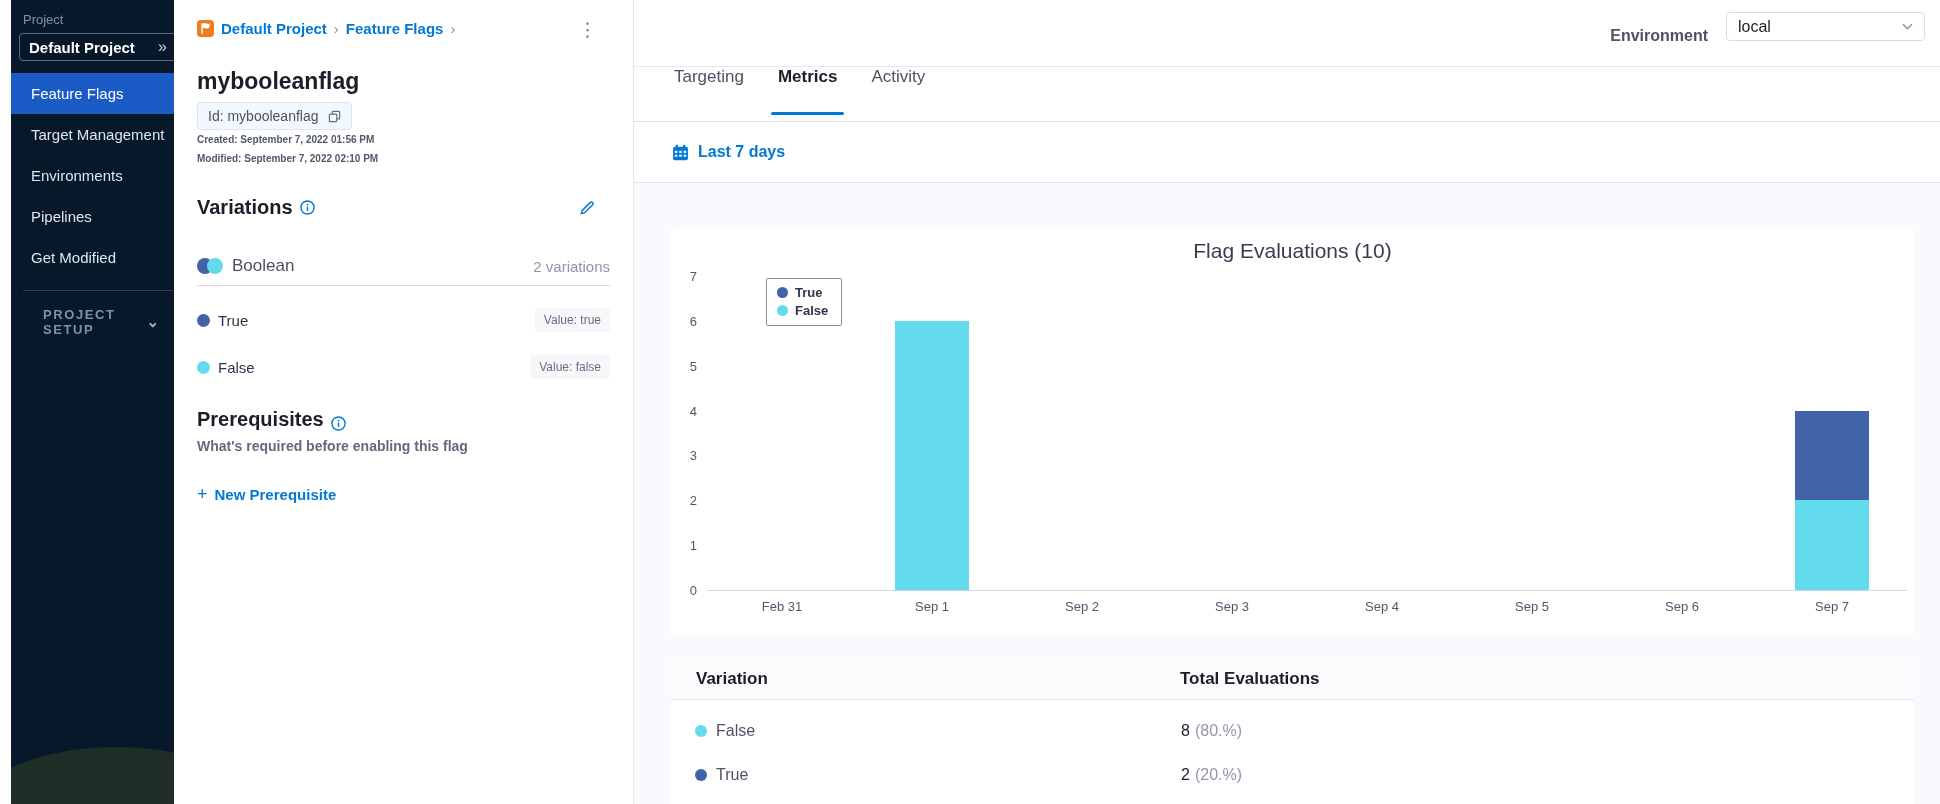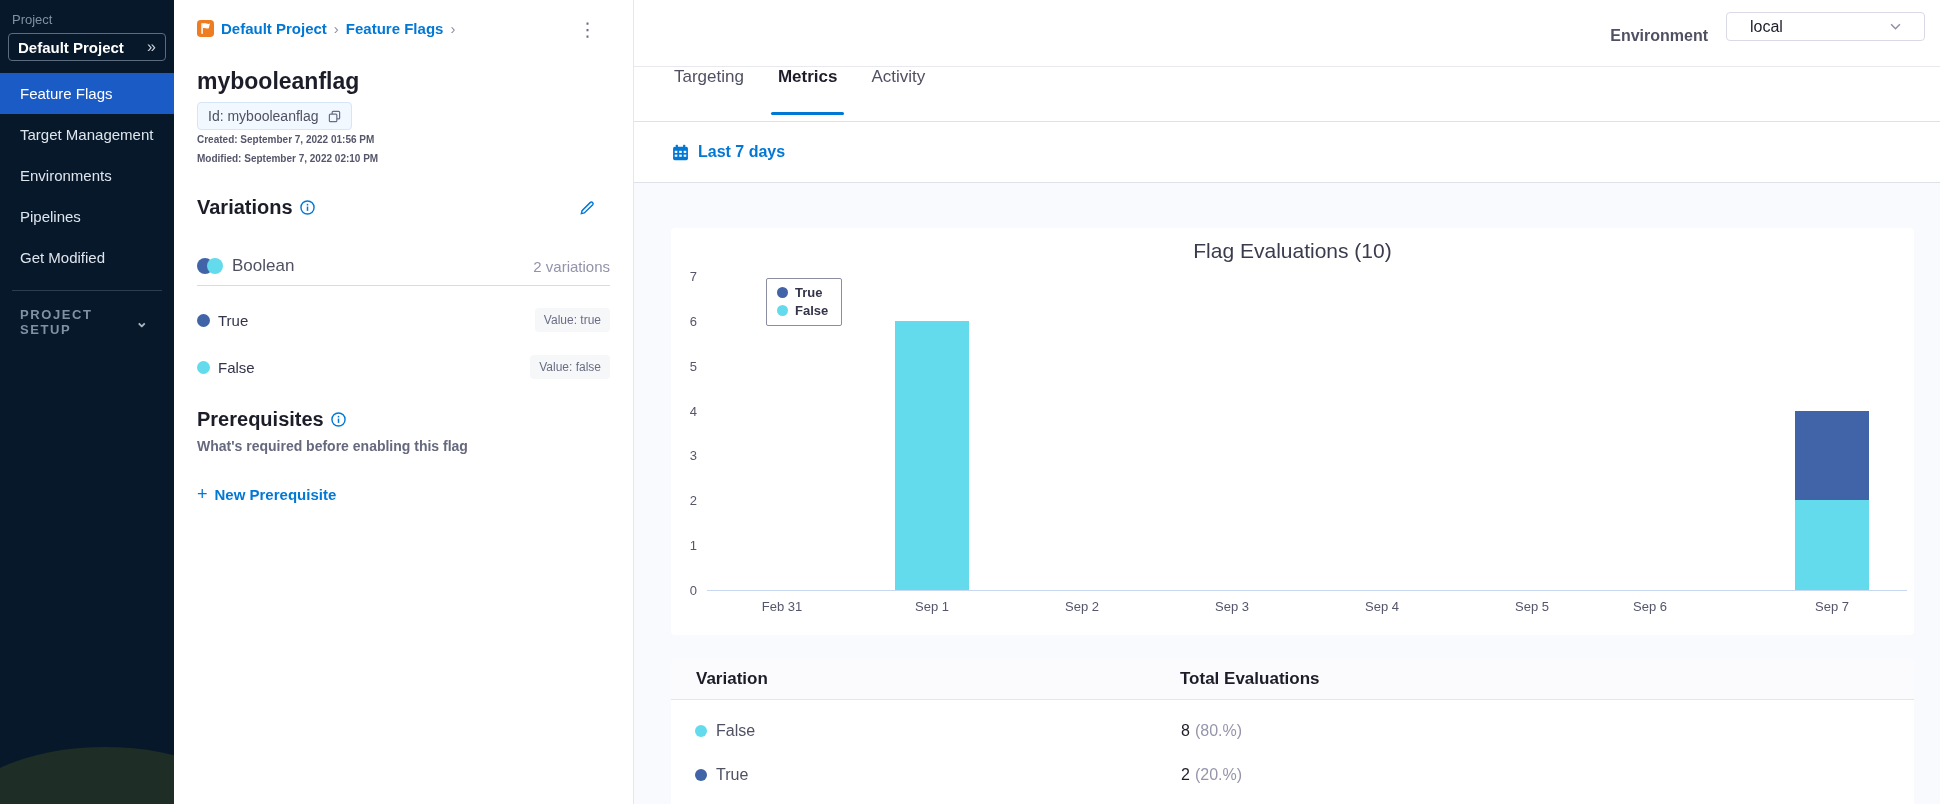--- a/index.html
+++ b/index.html
@@ -1,29 +1,29 @@
 <!DOCTYPE html>
 <html><head>
 <meta charset="utf-8">
 <style>
   * { margin:0; padding:0; box-sizing:border-box; font-family:"Liberation Sans", sans-serif; }
   body { width:1940px; height:804px; overflow:hidden; background:#fff; position:relative; }
   [data-interactable="true"] { cursor:pointer; }
 
   
-  .sidebar { position:absolute; left:0; top:0; width:174px; height:804px; background:#07182b; overflow:hidden; }
+  .sidebar { position:absolute; left:11px; top:0; width:174px; height:804px; background:#07182b; overflow:hidden; }
   .project-label { margin:12px 0 0 12px; font-size:13px; color:#8191a5; }
   .project-select { margin:6px 8px 0 8px; height:28px; border:1px solid #5c6b7d; border-radius:4px;
     display:flex; align-items:center; justify-content:space-between; padding:0 9px; color:#fff; font-size:15px; font-weight:700; }
   .dbl-chevron { color:#c7d0db; font-size:16px; font-weight:400; }
   .nav { margin-top:12px; }
   .nav-item { height:41px; display:flex; align-items:center; padding-left:20px; font-size:15px; color:#dfe5ec; }
   .nav-item.active { background:#1b5bc5; color:#fff; }
   .side-divider { height:1px; background:#2d3c50; margin:12px 12px 0 12px; }
-  .side-section { display:flex; align-items:center; justify-content:space-between; padding:16px 26px 0 20px;
+  .side-section { display:flex; align-items:center; justify-content:space-between; padding:16px 26px 0 32px;
     font-size:13px; letter-spacing:1.6px; color:#8191a5; font-weight:700; }
   .chev-down { font-size:15px; color:#aab4c2; letter-spacing:0; }
   .corner-decor { position:absolute; left:-40px; bottom:-78px; width:290px; height:135px; background:#1e2d25; border-radius:50%; }
 
   
   .flag-panel { position:absolute; left:174px; top:0; width:460px; height:804px; background:#fff;
     border-right:1px solid #e6e7ea; padding:20px 23px 0 23px; }
   .breadcrumb { display:flex; align-items:center; gap:7px; font-size:15px; }
   .crumb-link { color:#0278d5; font-weight:600; text-decoration:none; }
   .crumb-sep { color:#8e90a6; font-size:15px; }
@@ -48,21 +48,21 @@
   .value-chip { margin-left:auto; background:#f6f7f9; border-radius:4px; padding:5px 9px; font-size:12px; color:#6b6d85; }
   .prereq-desc { margin-top:7px; font-size:14px; font-weight:600; color:#66687d; }
   .new-prereq { margin-top:30px; display:inline-flex; align-items:center; gap:7px; color:#0278d5; font-size:15px; font-weight:600; }
   .plus { font-size:18px; font-weight:400; }
 
   
   .right-panel { position:absolute; left:634px; top:0; width:1306px; height:804px; background:#fff; }
   .env-bar { height:67px; border-bottom:1px solid #e8e9ee; position:relative; }
   .env-label { position:absolute; top:27px; right:232px; font-size:16px; font-weight:600; color:#4f5162; }
   .env-select { position:absolute; top:12px; right:15px; width:199px; height:29px; border:1px solid #d9dae5;
-    border-radius:4px; background:#fff; display:flex; align-items:center; justify-content:space-between; padding:0 23px;
+    border-radius:4px; background:#fff; display:flex; align-items:center; justify-content:space-between; padding:0 11px;
     font-size:16px; color:#1c1d28; }
   .tabs-row { height:55px; border-bottom:1px solid #dfe1e8; display:flex; align-items:stretch; padding-left:40px; gap:34px; }
   .tab { font-size:17px; color:#4f5162; position:relative; display:flex; align-items:flex-start; }
   .tab.active { font-weight:700; color:#1c1d28; }
   .tab.active::after { content:""; position:absolute; left:-7px; right:-7px; bottom:6px; height:3px; border-radius:2px; background:#0278d5; }
   .toolbar-row { height:61px; border-bottom:1px solid #dfe1e8; display:flex; align-items:center; padding-left:38px; }
   .date-range { display:inline-flex; align-items:center; gap:9px; color:#0278d5; font-size:16px; font-weight:600; }
   .content { position:absolute; top:183px; left:0; right:0; bottom:0; background:#f9fafd; overflow:hidden; }
 
   
@@ -178,21 +178,21 @@
     <span class="var-dot" data-interactable="false" style="background-color: rgb(64, 100, 167);"></span>
     <span class="var-name" data-interactable="false">True</span>
     <span class="value-chip" data-interactable="false">Value: true</span>
   </div>
   <div class="var-row" data-interactable="false">
     <span class="var-dot" data-interactable="false" style="background-color: rgb(99, 219, 236);"></span>
     <span class="var-name" data-interactable="false">False</span>
     <span class="value-chip" data-interactable="false">Value: false</span>
   </div>
 
-  <div class="sec-head" style="">
+  <div class="sec-head" style="align-items:flex-end;">
     <h2 data-interactable="false">Prerequisites</h2>
     <svg width="15" height="15" viewBox="0 0 16 16" data-interactable="true">
       <circle cx="8" cy="8" r="7" fill="none" stroke="#0278d5" stroke-width="1.5"></circle>
       <rect x="7.2" y="7" width="1.6" height="4.6" fill="#0278d5"></rect>
       <rect x="7.2" y="4.1" width="1.6" height="1.7" fill="#0278d5"></rect>
     </svg>
   </div>
   <div class="prereq-desc" data-interactable="false">What's required before enabling this flag</div>
   <div class="new-prereq" data-interactable="true">
     <span class="plus" data-interactable="false">+</span>
@@ -262,21 +262,21 @@
           <div class="ytick" data-interactable="false" style="top: 81.7143px;">5</div>
           <div class="ytick" data-interactable="false" style="top: 36.8571px;">6</div>
           <div class="ytick" data-interactable="false" style="top: -8px;">7</div>
           <div class="xlabel" data-interactable="false" style="left: 0px; width: 150px;">Feb 31</div>
           <div class="xlabel" data-interactable="false" style="left: 150px; width: 150px;">Sep 1</div>
           <div class="bar" data-interactable="false" style="left: 188px; width: 74px; bottom: 0px; height: 269.143px; background: rgb(99, 219, 236);"></div>
           <div class="xlabel" data-interactable="false" style="left: 300px; width: 150px;">Sep 2</div>
           <div class="xlabel" data-interactable="false" style="left: 450px; width: 150px;">Sep 3</div>
           <div class="xlabel" data-interactable="false" style="left: 600px; width: 150px;">Sep 4</div>
           <div class="xlabel" data-interactable="false" style="left: 750px; width: 150px;">Sep 5</div>
-          <div class="xlabel" data-interactable="false" style="left: 868px; width: 150px;">Sep 6</div>
+          <div class="xlabel" data-interactable="false" style="left: 900px; width: 150px;">Sep 6</div>
           <div class="xlabel" data-interactable="false" style="left: 1050px; width: 150px;">Sep 7</div>
           <div class="bar" data-interactable="false" style="left: 1088px; width: 74px; bottom: 0px; height: 89.7143px; background: rgb(99, 219, 236);"></div>
           <div class="bar" data-interactable="false" style="left: 1088px; width: 74px; bottom: 89.7143px; height: 89.7143px; background: rgb(64, 100, 167);"></div>
         </div>
     </div>
 
     <div class="table-card" data-interactable="false">
       <div class="thead" data-interactable="false">
         <div class="th1" data-interactable="false">Variation</div>
         <div data-interactable="false">Total Evaluations</div>

